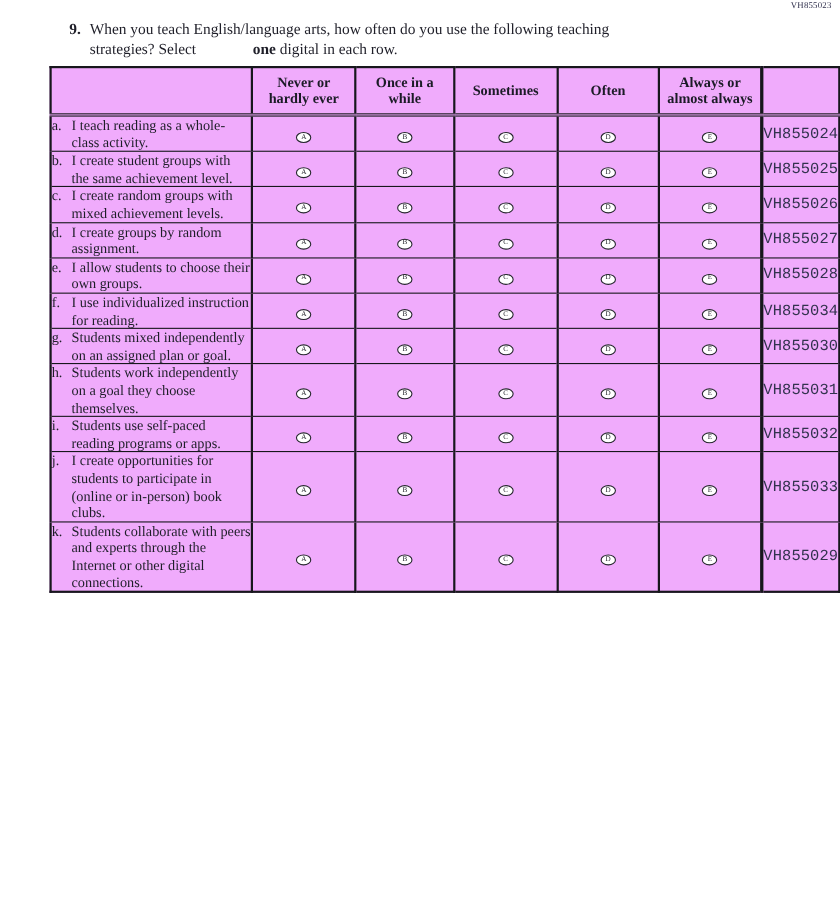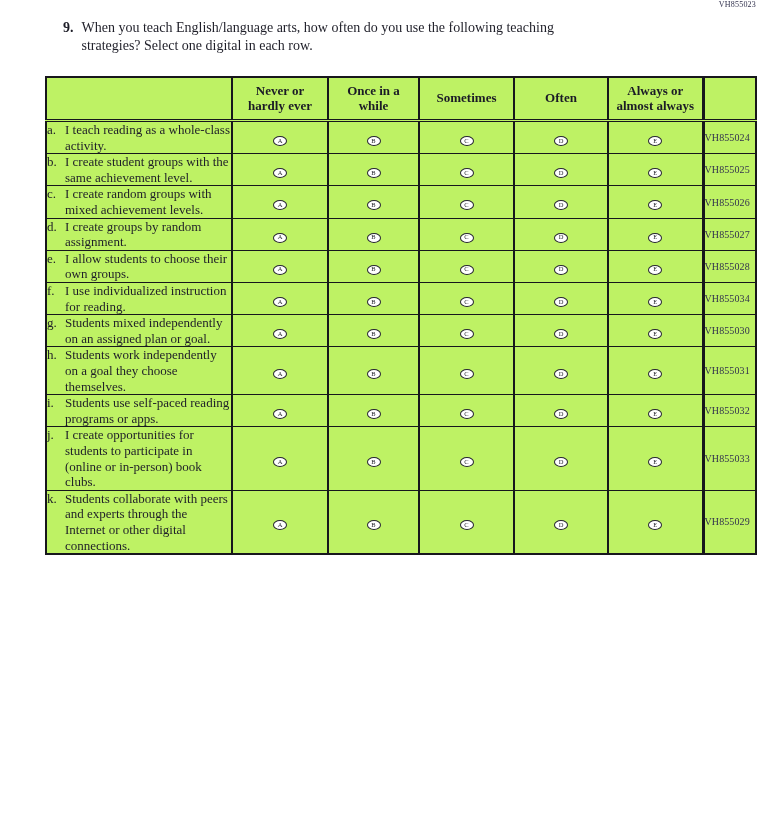--- a/index.html
+++ b/index.html
@@ -33,29 +33,30 @@
     line-height: 1.3;
   }
   .q-number {
     font-weight: bold;
     flex: none;
   }
   .q-text {
     width: 528px;
   }
   .q-bold {
-    font-weight: normal;
+    font-weight: bold;
+    margin-left: 48px;
   }
   table.survey-table {
     position: absolute;
-    top: 76px;
+    top: 60px;
     left: 45px;
     border-collapse: collapse;
     table-layout: fixed;
-    background: #bef264;
+    background: #f0abfc;
   }
   .survey-table th,
   .survey-table td {
     border: 2px solid #17171c;
     padding: 0;
   }
   .survey-table thead th {
     border-bottom: 3px double #17171c;
     font-weight: bold;
     font-size: 13px;
@@ -95,24 +96,25 @@
     border-radius: 50%;
     font-size: 6.5px;
     line-height: 1;
     color: #26262e;
     background: #ffffff;
     box-sizing: border-box;
     cursor: pointer;
   }
   .code-cell {
     vertical-align: middle;
-    font-size: 10px;
+    font-size: 14px;
     letter-spacing: 0.1px;
     color: #32324e;
     padding-left: 3px;
+    font-family: Liberation Mono, monospace;
   }
 </style>
 </head>
 <body>
 
 <div class="corner-code">VH855023</div>
 
 <div class="question">
   <span class="q-number">9.</span>
   <span class="q-text"><span>When you teach English/language arts, how often do you use the following teaching strategies? Select </span><span class="q-bold">one</span><span> digital in each row.</span></span>

